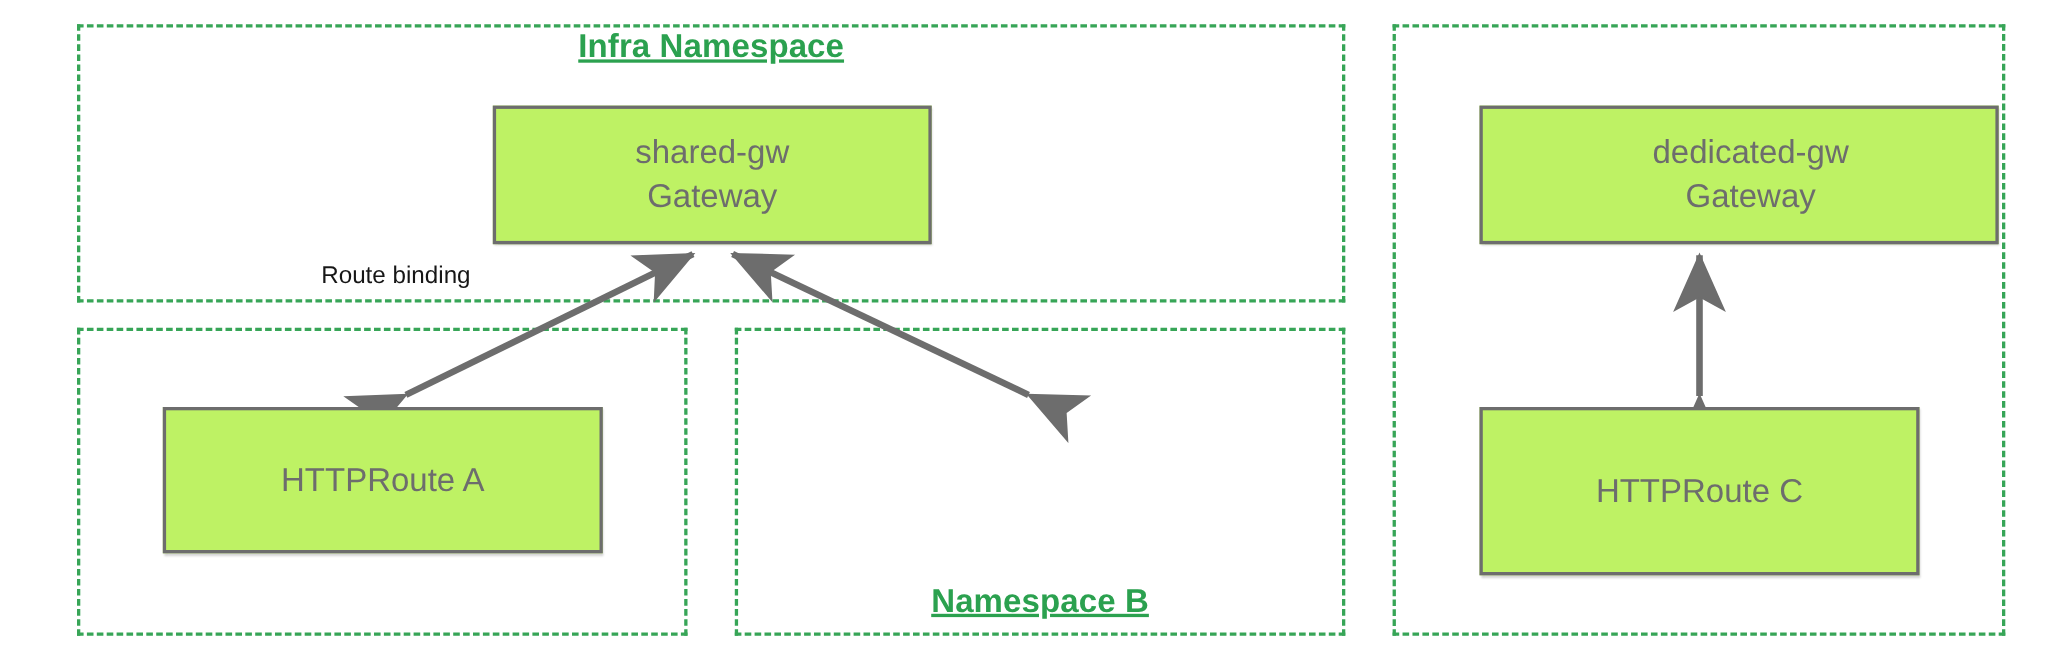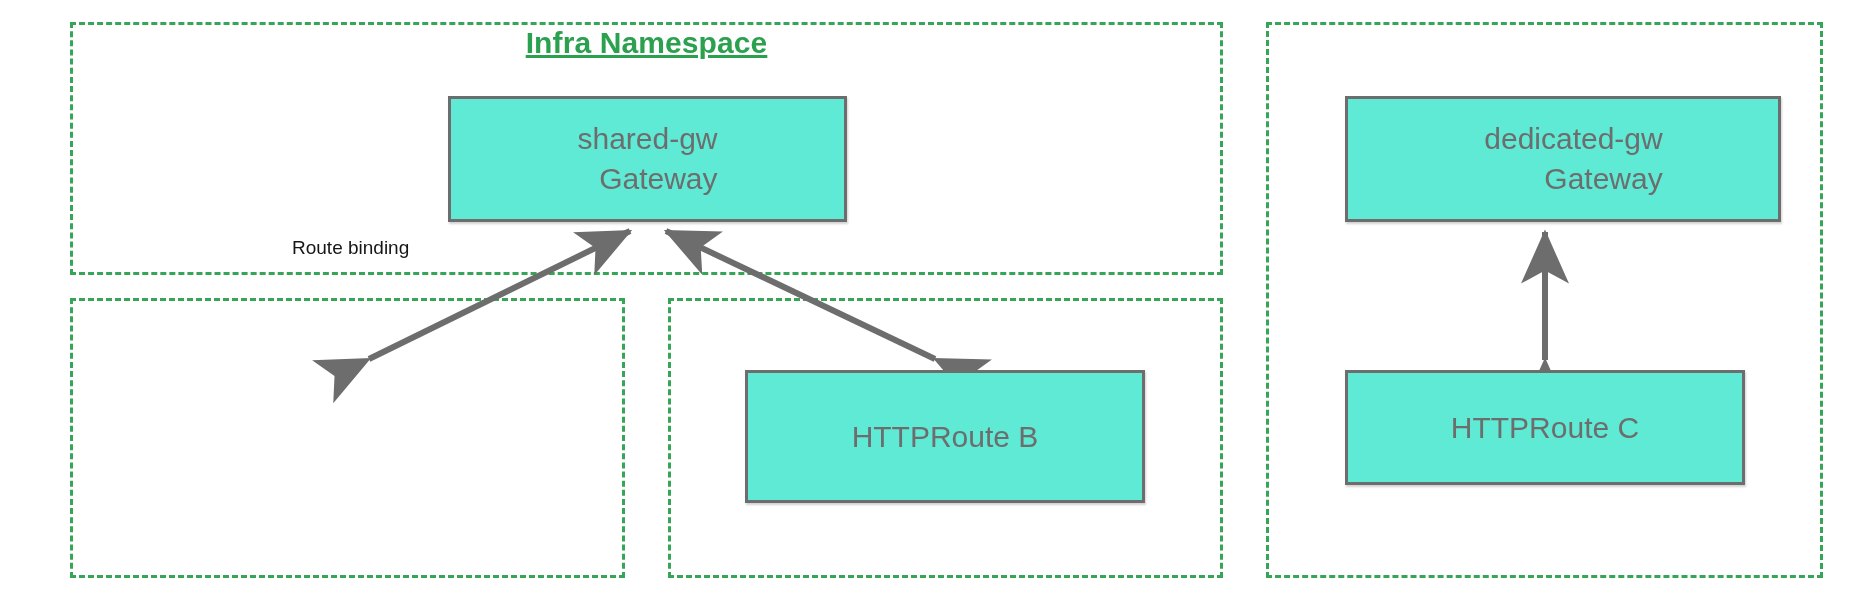--- a/index.html
+++ b/index.html
@@ -28,35 +28,35 @@
     font-size: 30px;
     letter-spacing: 0.1px;
     white-space: nowrap;
     text-align: center;
     text-decoration: underline;
   }
   .res-box {
     position: absolute;
     box-sizing: border-box;
     border: 3px solid #6d6d6d;
-    background: #5eead4;
+    background: #bef264;
     color: #6d6d6d;
     font-size: 30px;
     line-height: 1.32;
     display: flex;
     align-items: center;
     justify-content: center;
-    text-align: right;
+    text-align: center;
     white-space: pre-line;
     box-shadow: 1px 2px 2px rgba(0,0,0,0.18);
   }
   .edge-label {
     position: absolute;
     color: #161616;
-    font-size: 19px;
+    font-size: 22px;
     white-space: nowrap;
   }
   svg.arrows {
     position: absolute;
     left: 0;
     top: 0;
     width: 1860px;
     height: 600px;
     pointer-events: none;
   }
@@ -65,37 +65,38 @@
 <body>
 
 <div id="canvas">
 
   <div class="ns-box" id="ns-box-infra" style="left: 70px; top: 22px; width: 1153px; height: 253px;"></div>
   <div class="ns-box" id="ns-box-a" style="left: 70px; top: 298px; width: 555px; height: 280px;"></div>
   <div class="ns-box" id="ns-box-b" style="left: 668px; top: 298px; width: 555px; height: 280px;"></div>
   <div class="ns-box" id="ns-box-c" style="left: 1266px; top: 22px; width: 557px; height: 556px;"></div>
 
   <div class="ns-label" id="ns-label-infra" style="left: 70px; width: 1153px; top: 26px;">Infra Namespace</div>
+  <div class="ns-label" id="ns-label-b" style="left: 668px; width: 555px; top: 530px;">Namespace B</div>
 
   <svg class="arrows" viewBox="0 0 1860 600" xmlns="http://www.w3.org/2000/svg">
     <defs>
       <marker id="ah" markerWidth="10" markerHeight="10" refX="8.6" refY="4" orient="auto" markerUnits="strokeWidth">
         <path d="M0,0 L9,4 L0,8 L2.2,4 z" fill="#6d6d6d"></path>
       </marker>
     </defs>
 
     <line x1="369" y1="359" x2="630" y2="231" stroke="#6d6d6d" stroke-width="6" marker-start="url(#ah)" marker-end="url(#ah)"></line>
 
     <line x1="935" y1="359" x2="666" y2="231" stroke="#6d6d6d" stroke-width="6" marker-start="url(#ah)" marker-end="url(#ah)"></line>
 
     <line x1="1545" y1="360" x2="1545" y2="232" stroke="#6d6d6d" stroke-width="6" marker-start="url(#ah)" marker-end="url(#ah)"></line>
   </svg>
 
   <div class="res-box" id="res-shared-gw" style="left: 448px; top: 96px; width: 399px; height: 126px;">shared-gw
 Gateway</div>
-  <div class="res-box" id="res-dedicated-gw" style="left: 1345px; top: 96px; width: 436px; height: 126px; padding-left: 21px;">dedicated-gw
+  <div class="res-box" id="res-dedicated-gw" style="left: 1345px; top: 96px; width: 472px; height: 126px; padding-left: 21px;">dedicated-gw
 Gateway</div>
-  <div class="res-box" id="res-httproute-b" style="left: 745px; top: 370px; width: 400px; height: 133px;">HTTPRoute B</div>
-  <div class="res-box" id="res-httproute-c" style="left: 1345px; top: 370px; width: 400px; height: 115px;">HTTPRoute C</div>
+  <div class="res-box" id="res-httproute-a" style="left: 148px; top: 370px; width: 400px; height: 133px;">HTTPRoute A</div>
+  <div class="res-box" id="res-httproute-c" style="left: 1345px; top: 370px; width: 400px; height: 153px;">HTTPRoute C</div>
 
   <div class="edge-label" id="route-binding-label" style="left: 292px; top: 237px;">Route binding</div>
 
 </div>
 
 </body></html>

